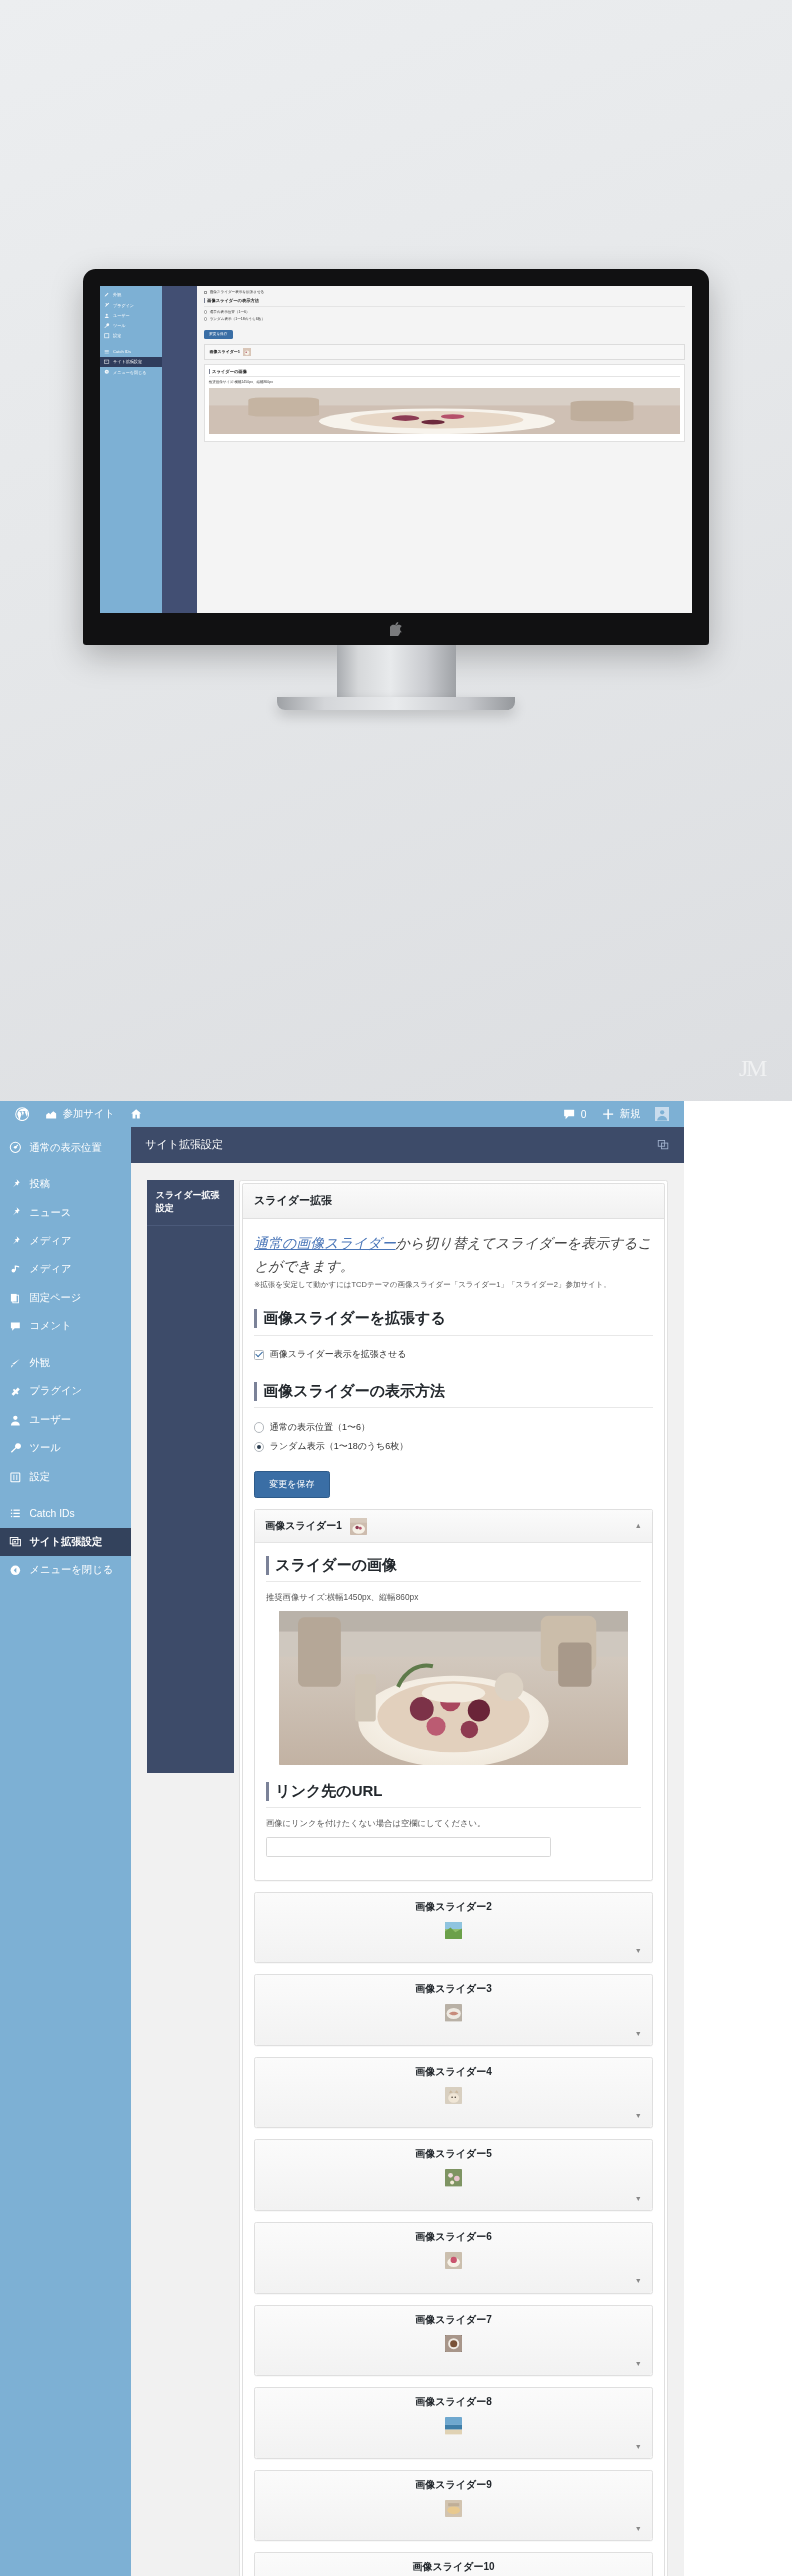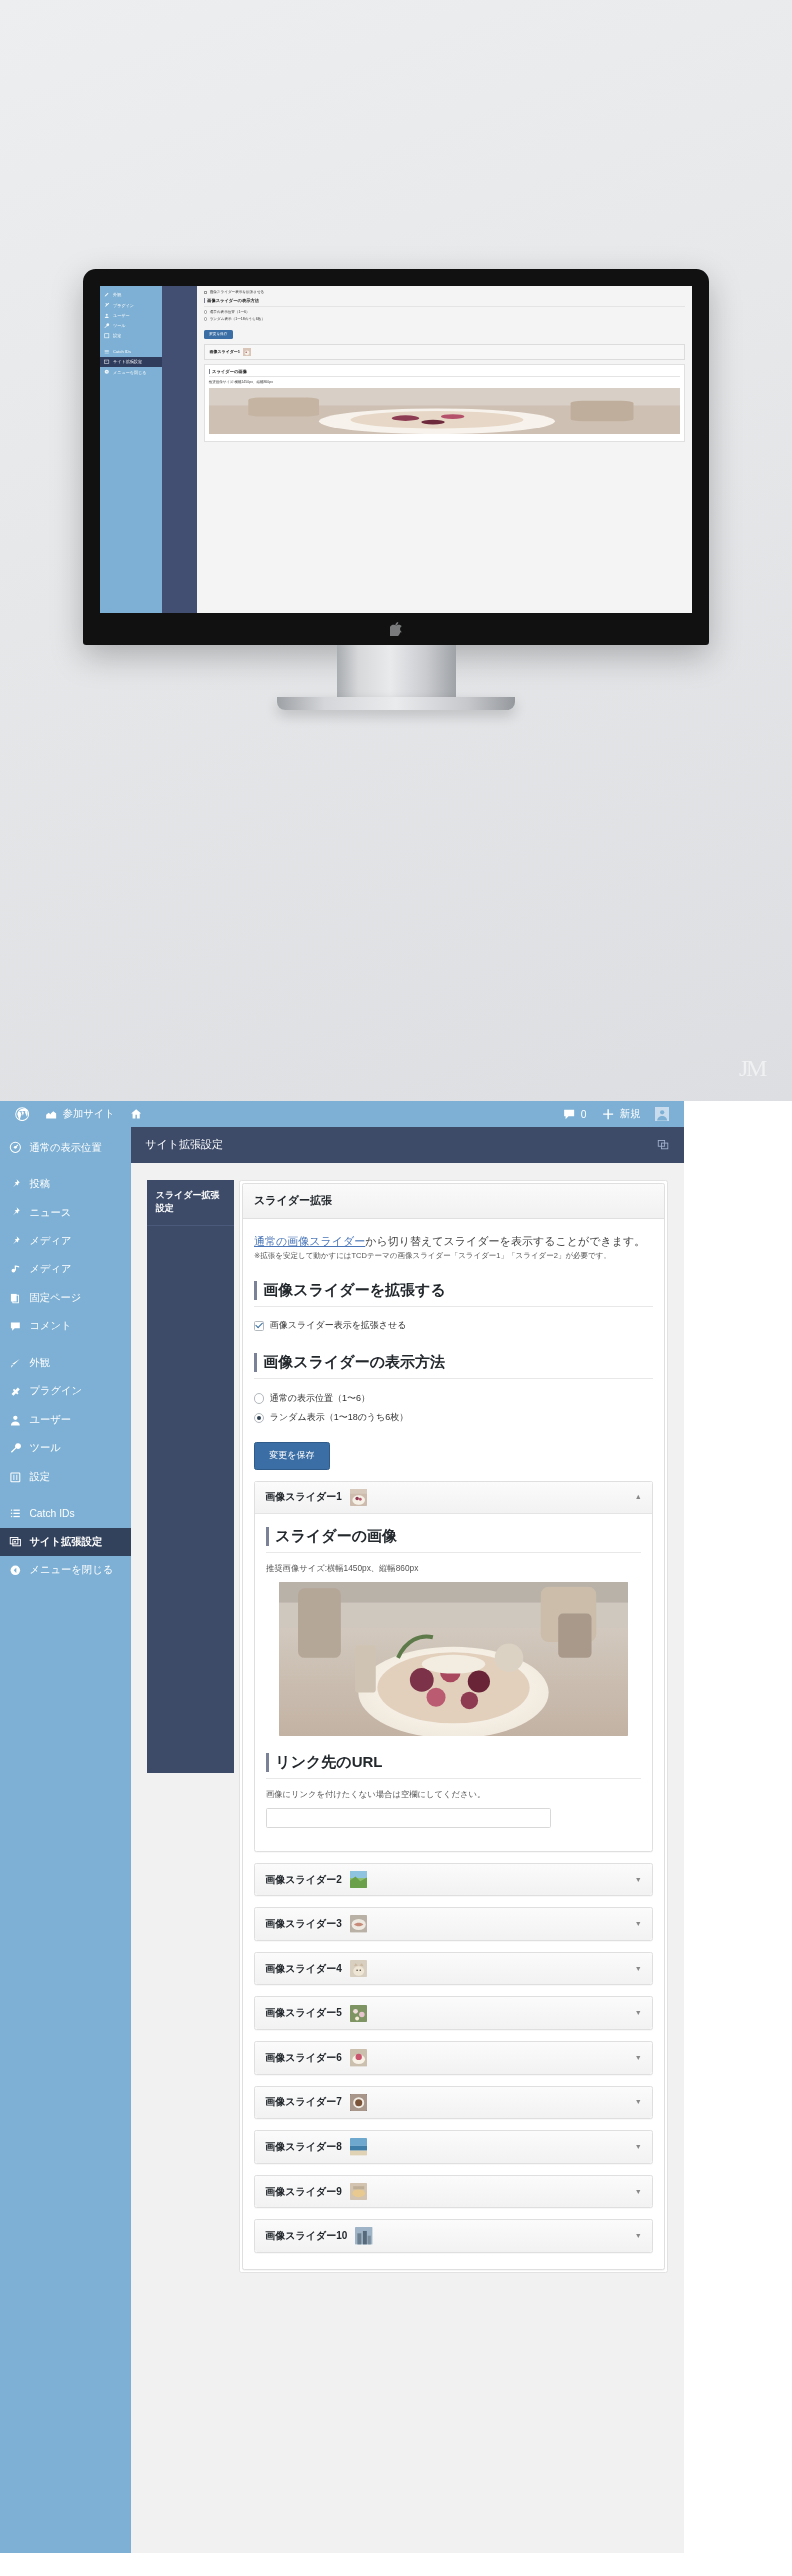--- a/index.html
+++ b/index.html
@@ -114,21 +114,21 @@
     border: 0.8px solid #dfdfdf; border-radius: 2.4px; background: #fff;
     box-shadow: 0 0.8px 0.8px rgba(0,0,0,0.04);
   }
   .panel-head {
     background: linear-gradient(to bottom,#fafafa,#f1f1f1);
     border-bottom: 0.8px solid #e0e0e0; padding: 9.5px 11px;
     font-size: 11px; font-weight: bold; color: #23282d; border-radius: 2.4px 2.4px 0 0;
   }
   .panel-body { padding: 12.7px 11px 16px 11px; }
 
-  .desc-line { font-size: 11px; color: #444; line-height: 1.7; }
+  .desc-line { font-size: 14px; color: #444; line-height: 1.7; font-style: italic; }
   .desc-link { color: #4a76b8; text-decoration: underline; }
   .desc-small { font-size: 7.5px; color: #555; line-height: 1.7; }
 
   .sec-title {
     font-size: 15px; font-weight: bold; color: #23282d;
     border-left: 3.2px solid #7b8298; padding-left: 6.3px;
     margin: 17.4px 0 6.3px 0;
   }
   .sec-rule { border-bottom: 0.8px solid #e8e8e8; margin-bottom: 9.5px; }
 
@@ -161,21 +161,21 @@
   .acc {
     border: 0.8px solid #dfdfdf; border-radius: 2.4px; background: #fff; margin-top: 11px;
     box-shadow: 0 0.8px 0.8px rgba(0,0,0,0.03);
   }
   .acc-head {
     display: flex; align-items: center; gap: 8px;
     background: linear-gradient(to bottom,#fbfbfb,#f2f2f2);
     border-bottom: 0.8px solid #e4e4e4; padding: 7.1px 10.3px;
     font-size: 10px; font-weight: bold; color: #23282d;
   }
-  .acc-head.collapsed { border-bottom: none; border-radius: 2.4px; }
+  .acc-head.collapsed { border-bottom: none; border-radius: 2.4px; flex-direction: column; }
   .acc-thumb { width: 17.4px; height: 17.4px; flex: 0 0 17.4px; border-radius: 0.8px; }
   .acc-arrow { margin-left: auto; color: #888; font-size: 7.1px; }
   .acc-body { padding: 8px 11px 14.3px 11px; }
 
   .hint { font-size: 8.3px; color: #555; margin-bottom: 8px; }
   .preview {
     width: 100%; max-width: 349px; height: 154px; margin: 6.3px auto 0 auto;
     display: block; border-radius: 0.8px;
   }
   .img-btns { display: flex; gap: 6.3px; justify-content: center; margin-top: 16px; }
@@ -530,21 +530,21 @@
 
         <div class="panel-wrap">
 
           <div class="panel">
             <div class="panel-head">スライダー拡張</div>
             <div class="panel-body">
 
               <div class="desc-line">
                 <a class="desc-link" href="#">通常の画像スライダー</a><span>から切り替えてスライダーを表示することができます。</span>
               </div>
-              <div class="desc-small">※拡張を安定して動かすにはTCDテーマの画像スライダー「スライダー1」「スライダー2」が必要です。</div>
+              <div class="desc-small">※拡張を安定して動かすにはTCDテーマの画像スライダー「スライダー1」「スライダー2」参加サイト。</div>
 
               <div class="sec-title">画像スライダーを拡張する</div>
               <div class="sec-rule"></div>
               <label class="opt-row">
                 <span class="cbox checked"></span>
                 <span>画像スライダー表示を拡張させる</span>
               </label>
 
               <div class="sec-title">画像スライダーの表示方法</div>
               <div class="sec-rule"></div>

